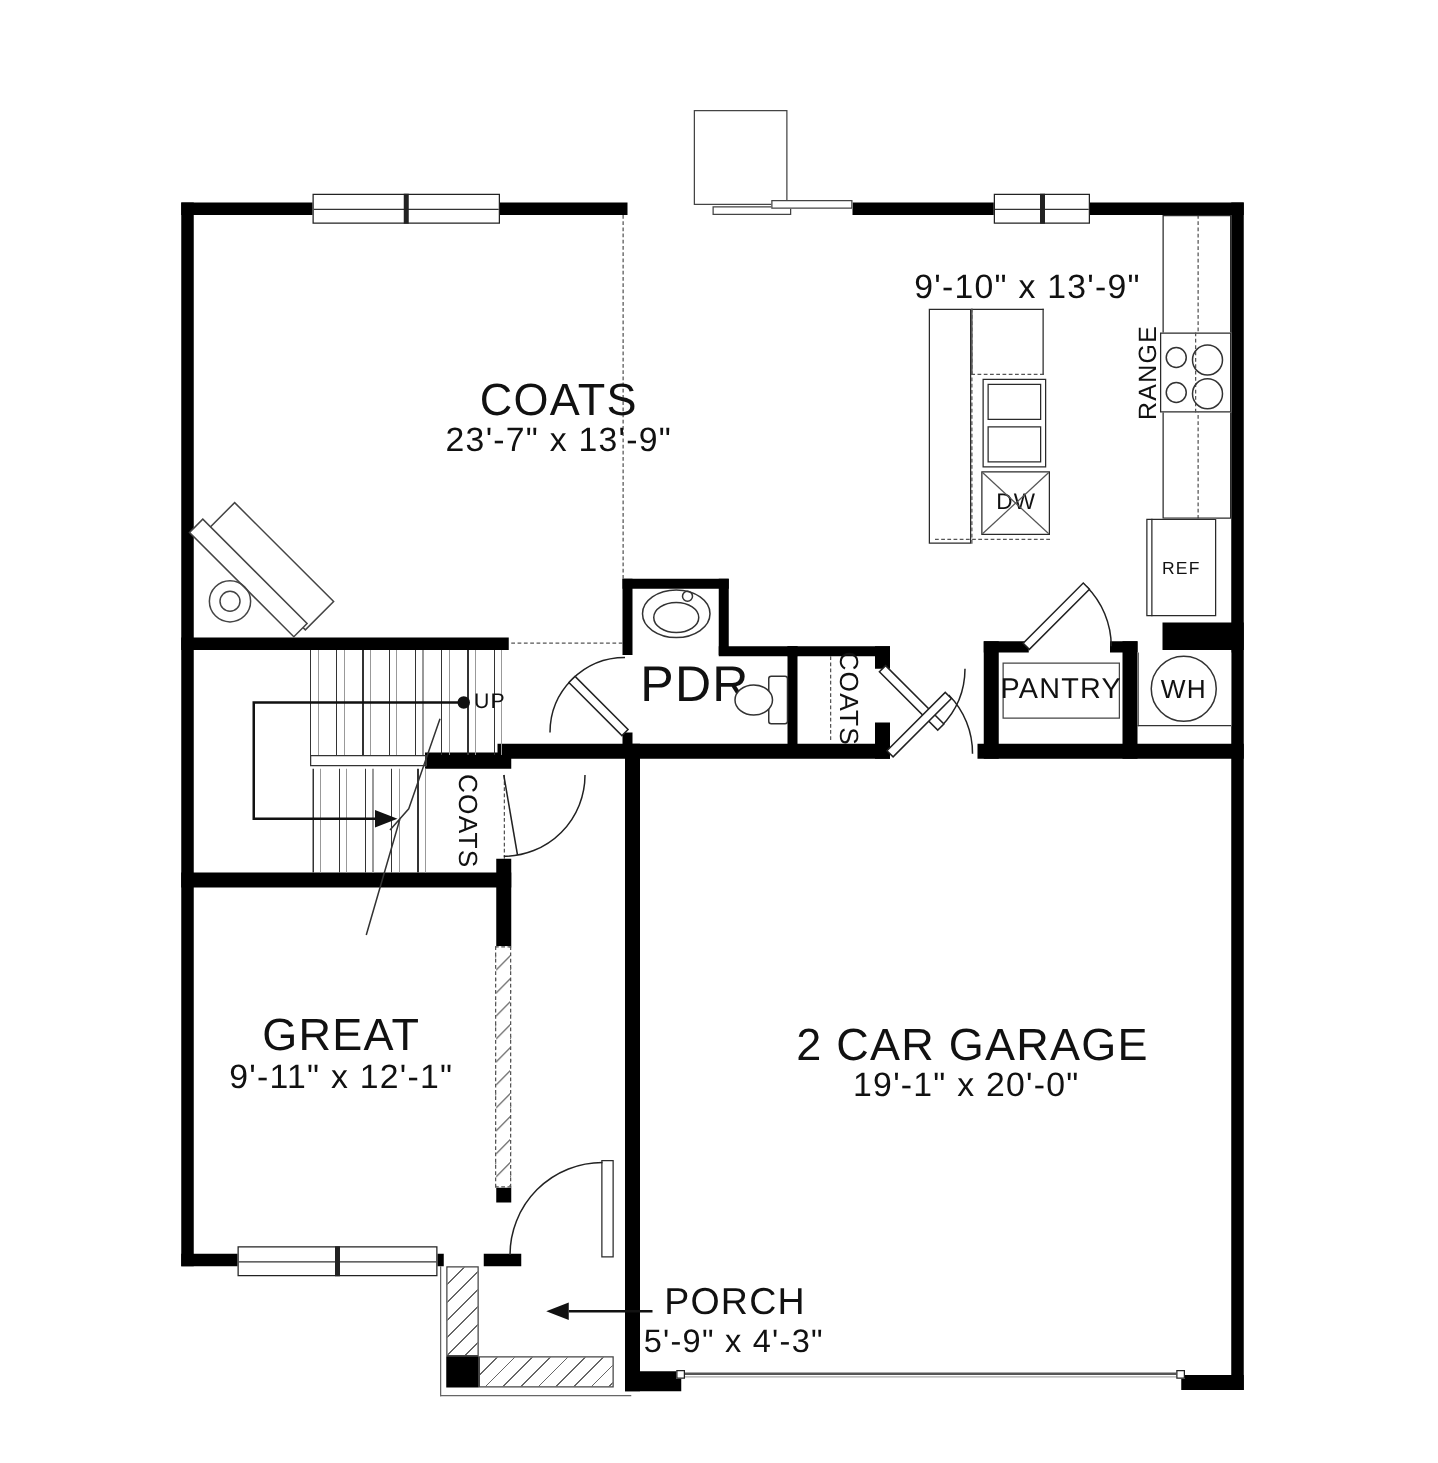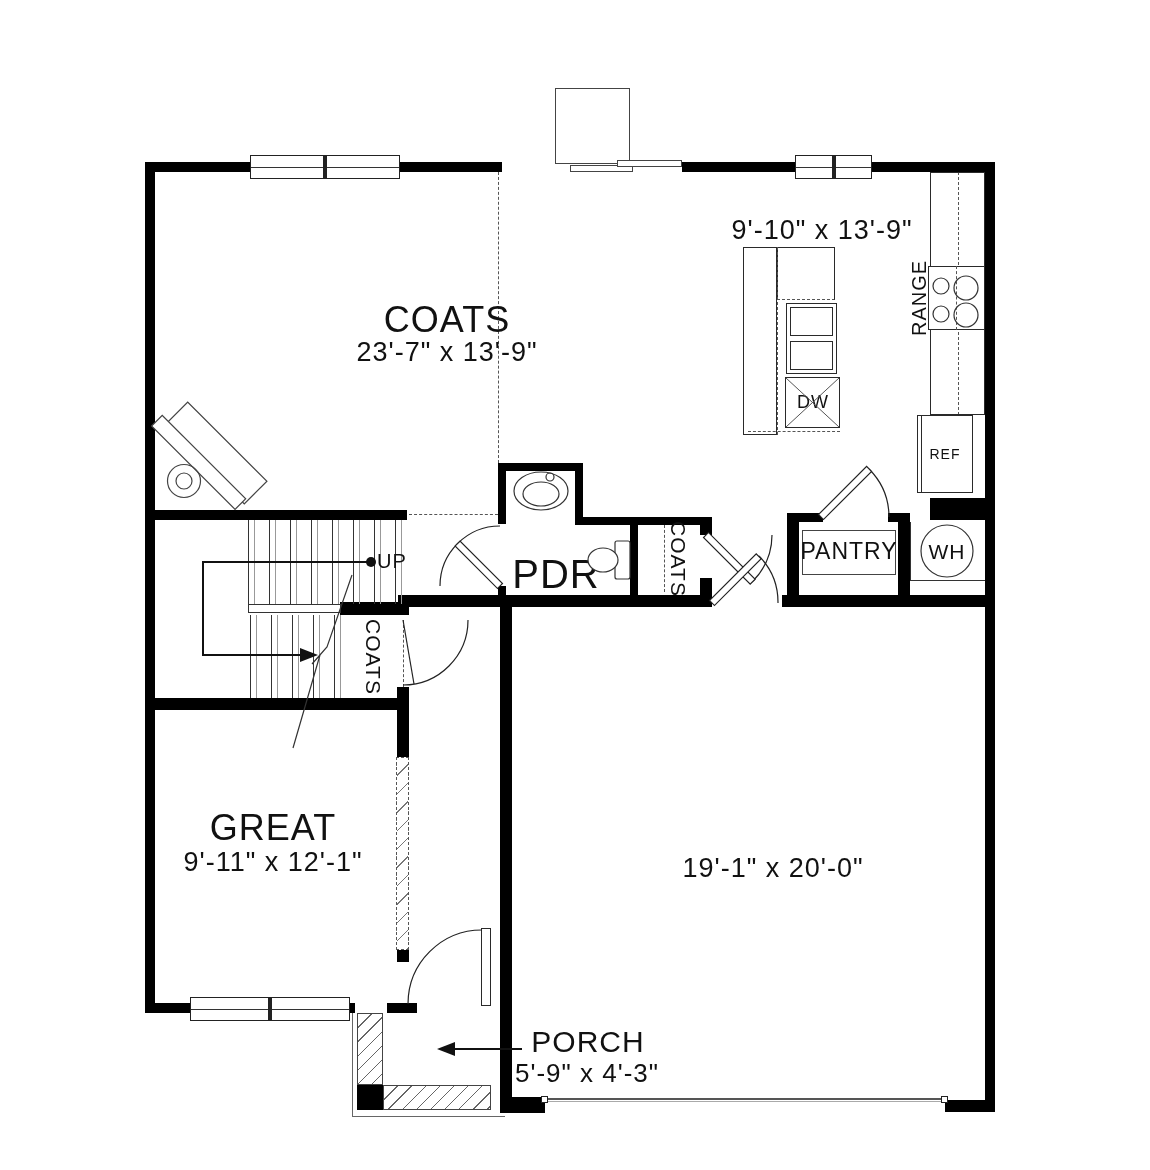--- a/index.html
+++ b/index.html
@@ -113,34 +113,35 @@
   <div class="box" style="left:481px;top:928px;width:10px;height:78px"></div>
 
   <div class="lbl" style="left:447px;top:320px;font-size:36px">COATS</div>
   <div class="lbl" style="left:447px;top:352px;font-size:27px">23'-7" x 13'-9"</div>
 
   <div class="lbl" style="left:822px;top:230px;font-size:27px">9'-10" x 13'-9"</div>
 
   <div class="lbl" style="left:273px;top:828px;font-size:36px">GREAT</div>
   <div class="lbl" style="left:273px;top:862px;font-size:27px">9'-11" x 12'-1"</div>
 
+  <div class="lbl" style="left:778px;top:836px;font-size:36px">2 CAR GARAGE</div>
   <div class="lbl" style="left:773px;top:868px;font-size:27px">19'-1" x 20'-0"</div>
 
   <div class="lbl" style="left:588px;top:1042px;font-size:30px">PORCH</div>
   <div class="lbl" style="left:587px;top:1073px;font-size:26px">5'-9" x 4'-3"</div>
 
-  <div class="lbl" style="left:556px;top:574px;font-size:40px">PDR</div>
+  <div class="lbl" style="left:556px;top:548px;font-size:40px">PDR</div>
   <div class="lbl" style="left:849px;top:551px;font-size:23px">PANTRY</div>
   <div class="vlbl-cw" style="left:678px;top:559px;font-size:21px">COATS</div>
   <div class="vlbl-cw" style="left:373px;top:657px;font-size:21px">COATS</div>
   <div class="vlbl-ccw" style="left:919px;top:298px;font-size:20px">RANGE</div>
   <div class="lbl" style="left:945px;top:454px;font-size:14px">REF</div>
   <div class="lbl" style="left:813px;top:402px;font-size:18px">DW</div>
   <div class="lbl" style="left:947px;top:552px;font-size:21px">WH</div>
-  <div class="lbl" style="left:392px;top:561px;font-size:20px">UP</div>
+  <div class="lbl" style="left:392px;top:561px;font-size:17px">UP</div>
 
   <svg class="overlay" width="1150" height="1170" viewBox="0 0 1150 1170">
 
     <g stroke="#444" fill="#fff" stroke-width="1.2">
       <rect x="160" y="437" width="112" height="32" transform="rotate(45 216 453)"></rect>
       <rect x="140" y="455" width="118" height="15" transform="rotate(45 199 462)"></rect>
       <circle cx="184" cy="481" r="16.5" fill="none"></circle>
       <circle cx="184" cy="481" r="8" fill="none"></circle>
     </g>
 

